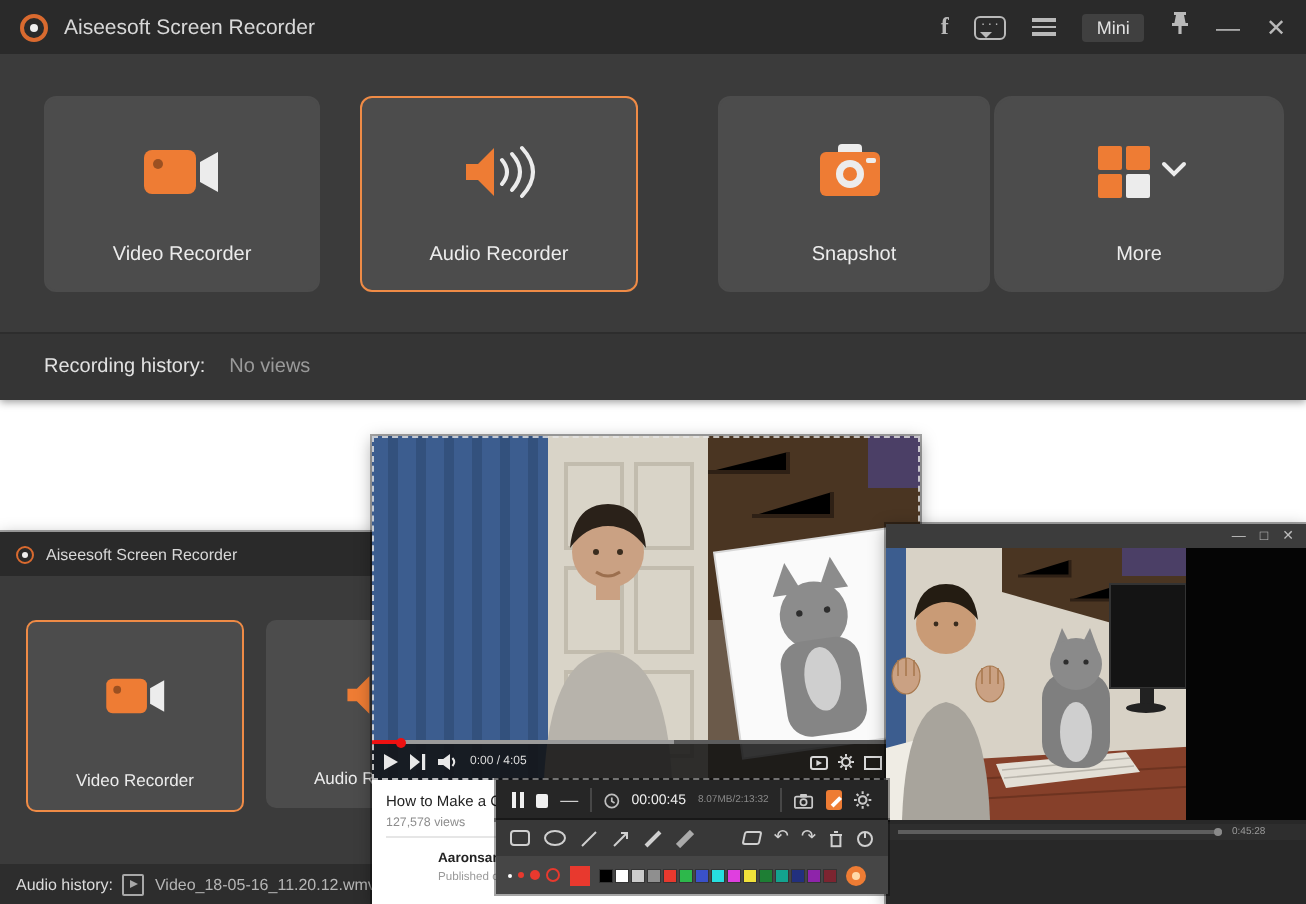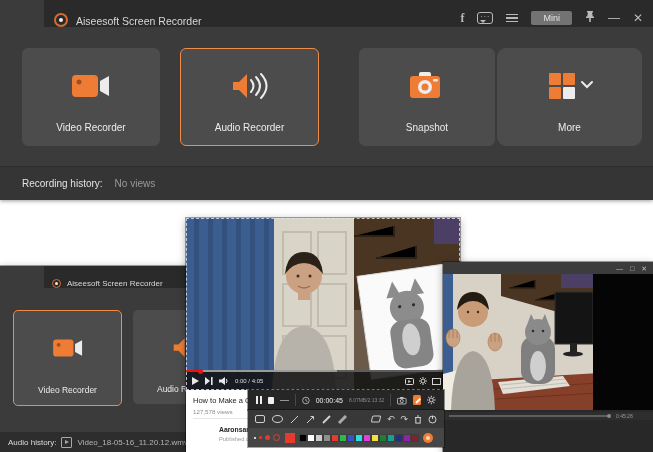--- a/index.html
+++ b/index.html
@@ -3,31 +3,31 @@
 <meta charset="utf-8">
 <style>
   :root{ --accent:#ee7c34; --sel:#e8392e; }
   html,body{margin:0;padding:0;background:#fff;}
   #stage{position:relative;width:653px;height:452px;background:#fff;overflow:hidden;
          font-family:"Liberation Sans",sans-serif; -webkit-font-smoothing:antialiased;}
   .win{position:absolute;box-shadow:0 0 0 1px rgba(0,0,0,.35),0 2px 8px rgba(0,0,0,.35);}
 
   
   #main-win{left:0;top:0;width:653px;height:200px;background:#3b3b3b;box-shadow:0 1px 4px rgba(0,0,0,.4);}
-  .titlebar{display:flex;align-items:flex-end;background:#2a2a2a;padding:0 10px;height:27px;margin-left:44px;}
+  .titlebar{display:flex;align-items:center;background:#2a2a2a;padding:0 10px;height:27px;}
   .logo-ring{width:10px;height:10px;border:2px solid #d96a2f;border-radius:50%;position:relative;flex:none;}
   .logo-ring::after{content:"";position:absolute;left:3px;top:3px;width:4px;height:4px;background:#eee;border-radius:50%;}
   .win-title{color:#d8d8d8;font-size:10.5px;margin-left:8px;white-space:nowrap;}
   .tb-icons{margin-left:auto;display:flex;align-items:center;gap:13px;color:#b9b9b9;}
   .fb{font-size:12px;font-weight:bold;font-family:"Liberation Serif",serif;}
   .bubble{width:14px;height:10px;border:1px solid #b9b9b9;border-radius:3px;font-size:7px;line-height:7px;text-align:center;letter-spacing:1px;position:relative;}
   .bubble::after{content:"";position:absolute;left:2px;bottom:-3px;border:3px solid transparent;border-top-color:#b9b9b9;}
   .hamb{display:flex;flex-direction:column;gap:2px;}
   .hamb i{display:block;width:12px;height:1.5px;background:#b9b9b9;}
-  .mini-btn{background:#737373;color:#e2e2e2;font-size:9px;padding:2px 12px;border-radius:2px;}
+  .mini-btn{background:#404040;color:#e2e2e2;font-size:9px;padding:2px 7px;border-radius:2px;}
   .glyph{font-size:12px;line-height:12px;}
 
   .card{position:absolute;top:48px;height:96px;background:#4c4c4c;border-radius:6px;border:1px solid #4c4c4c;
         display:flex;flex-direction:column;align-items:center;justify-content:flex-end;cursor:pointer;}
   .card .ic{flex:1;display:flex;align-items:center;justify-content:center;width:100%;}
   .card .lbl{color:#ececec;font-size:10px;margin-bottom:12px;}
   .card.sel{border:1px solid #ef8b46;}
   #card-video{left:22px;width:136px;}
   #card-audio{left:180px;width:137px;}
   #card-snap{left:359px;width:134px;}

